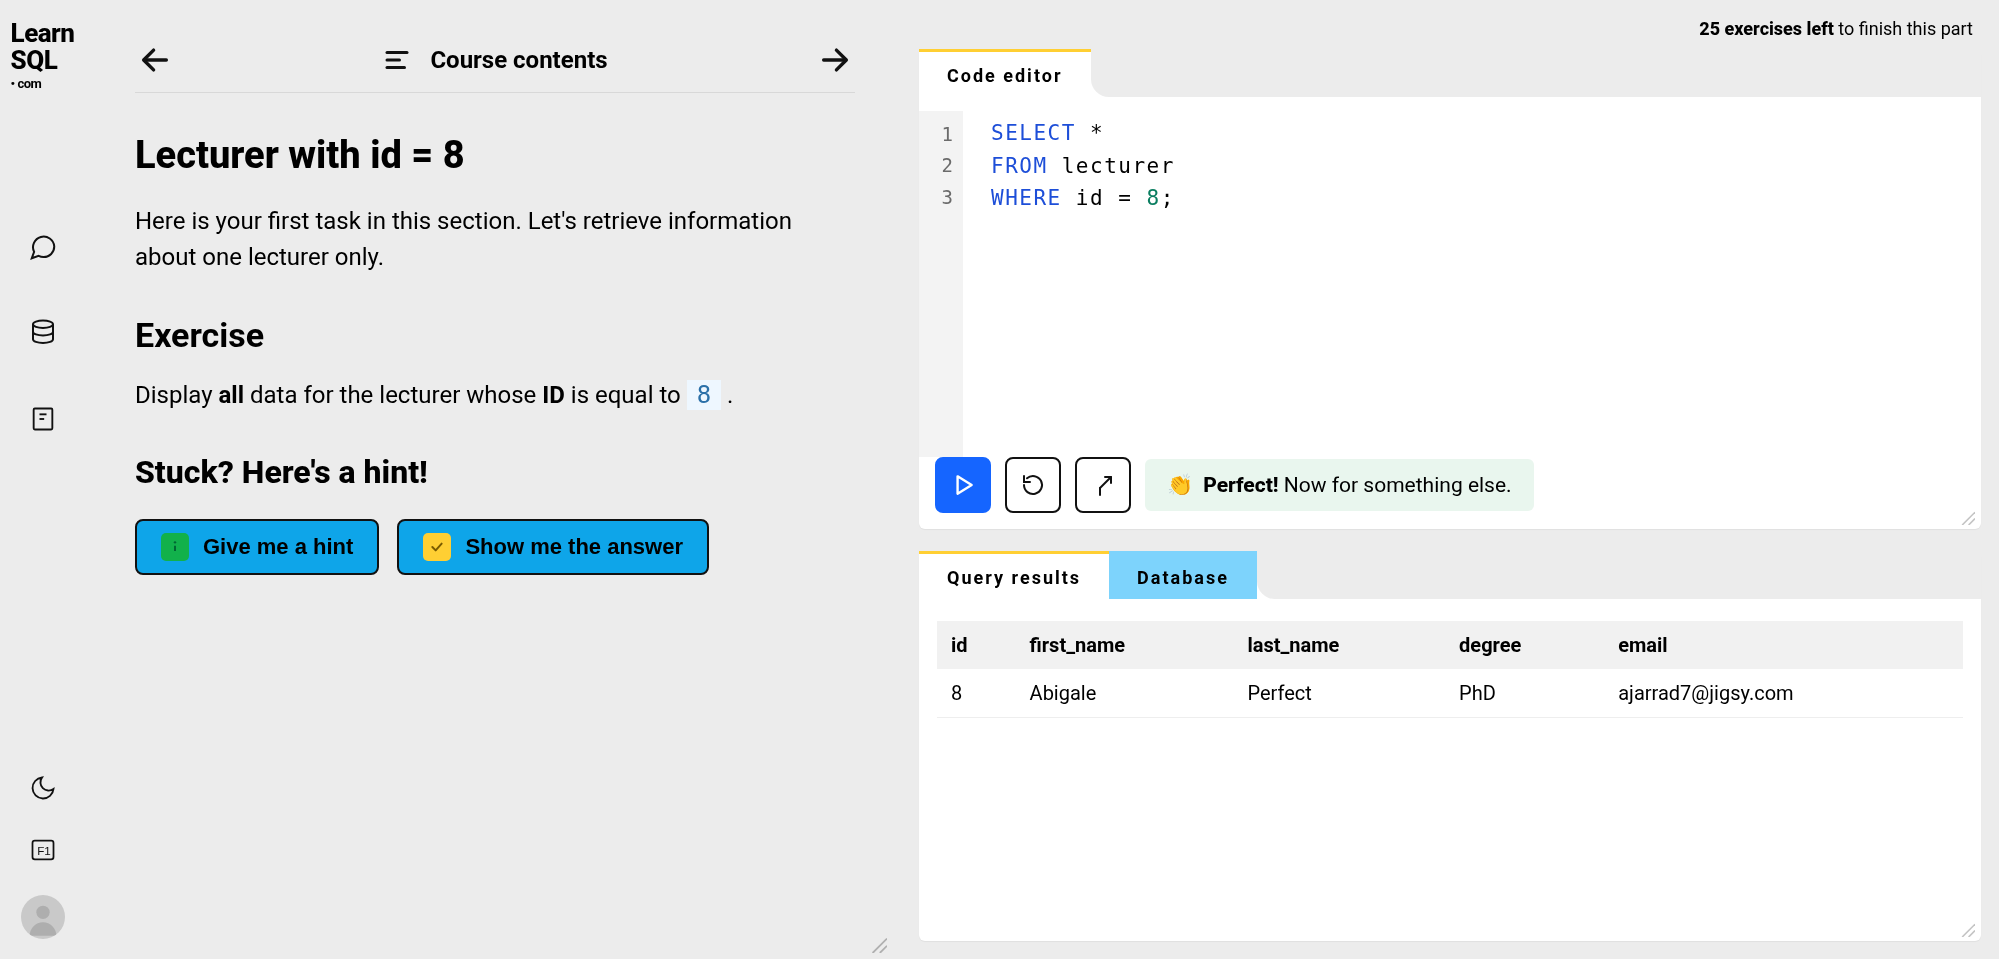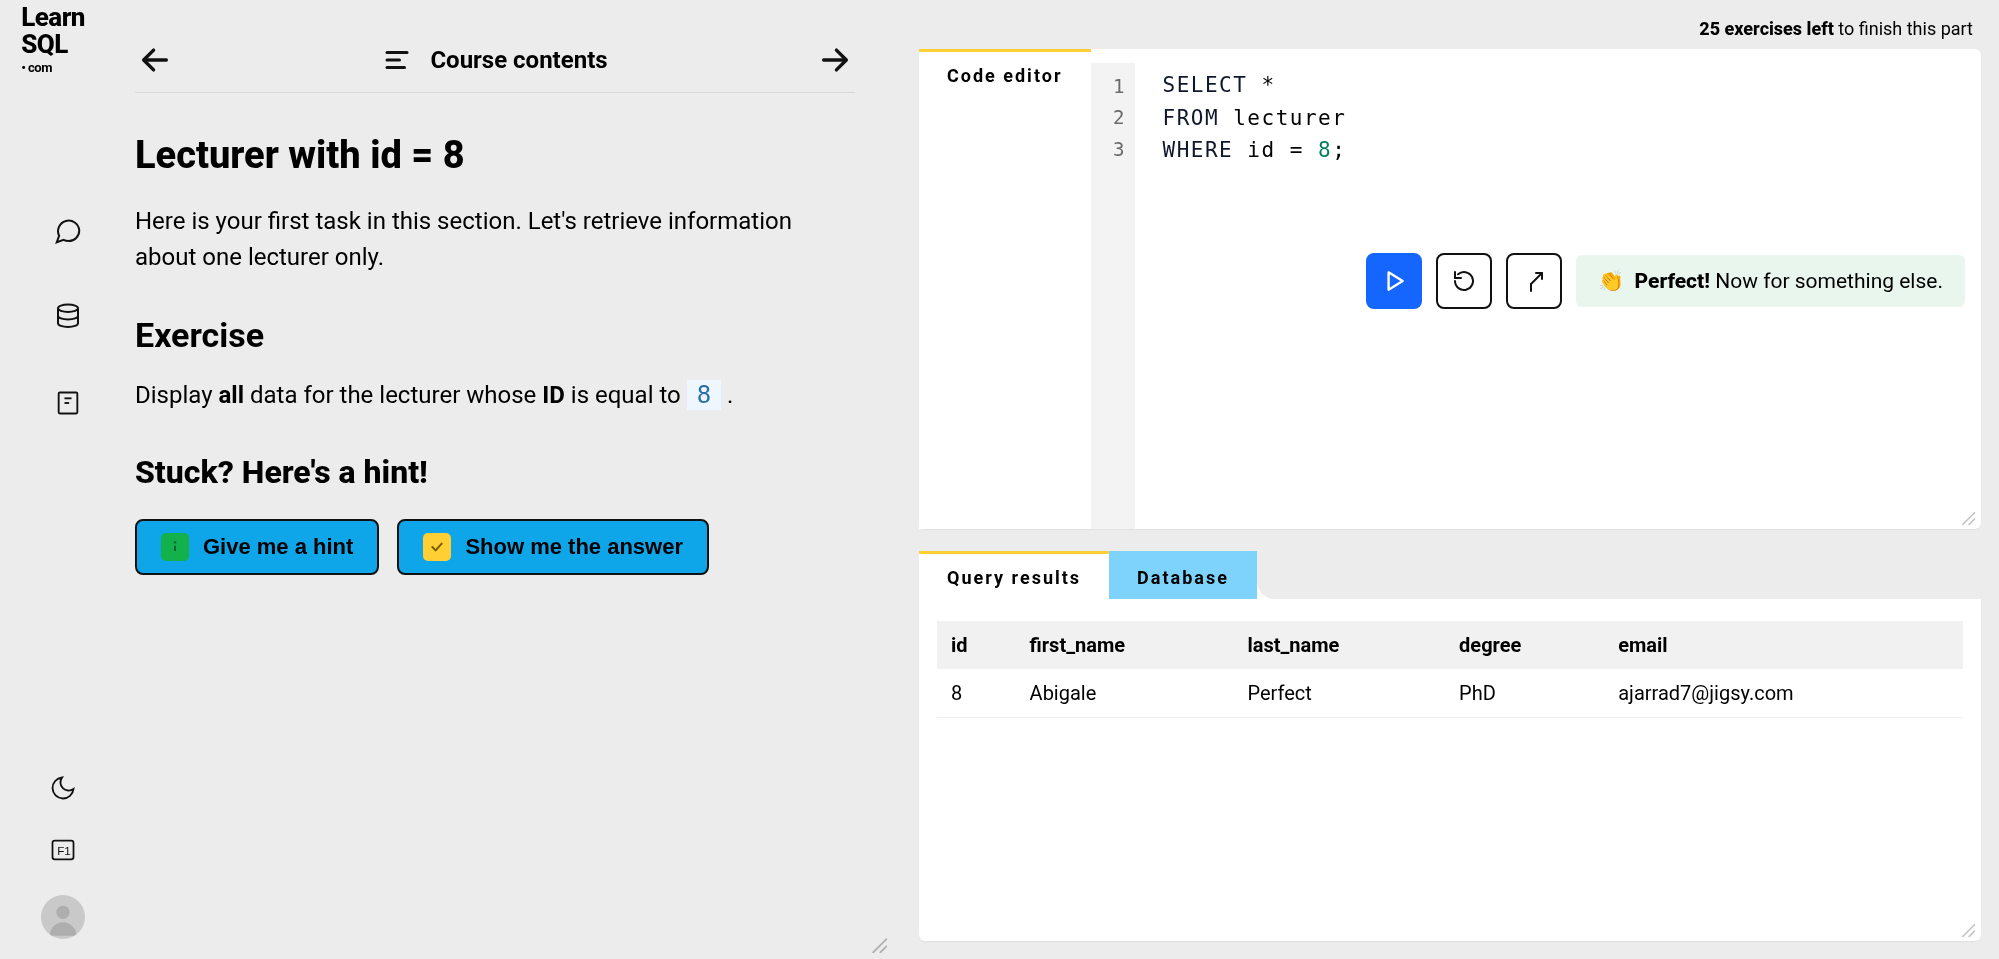--- a/index.html
+++ b/index.html
@@ -11,23 +11,24 @@
   overflow: hidden;
   transform-origin: top left;
 }
 .app { display: flex; height: 100%; }
 
 
 .rail {
   width: 85px;
   display: flex;
   flex-direction: column;
-  align-items: flex-end;
+  align-items: center;
   padding-top: 4px;
   position: relative;
+  margin-top: 16px;
 }
 .logo {
   font-weight: 800;
   font-size: 26px;
   line-height: 1.05;
   margin-bottom: 140px;
   letter-spacing: -0.5px;
 }
 .logo .dotcom { font-size: 13px; font-weight: 700; margin-top: 2px; }
 .rail-icon {
@@ -122,37 +123,37 @@
   position:relative;
 }
 .tab.active { border-top-color: #ffcf33; }
 .tab.inactive { color:#000; border-top:3px solid transparent; }
 .tab-spacer { 
   flex:1; background: #ececec; 
   border-bottom-left-radius: 18px;
 }
 
 
-.editor-panel { flex: 0 0 480px; margin-bottom: 22px; display:flex; flex-direction:row;}
+.editor-panel { flex: 0 0 480px; margin-bottom: 22px; display:flex; flex-direction:column;}
 .editor-body { display:flex; flex:1; padding-top: 14px;}
 .gutter {
   width: 44px; background:#f3f3f3;
   font-family: ui-monospace, Menlo, Consolas, monospace;
   font-size: 19px; color:#6b6b6b; text-align:right;
   padding: 8px 10px 8px 0;
   line-height: 1.65;
 }
 .code {
   font-family: ui-monospace, Menlo, Consolas, monospace;
   font-size: 21px; line-height:1.55;
   padding: 6px 0 0 28px;
   letter-spacing: 1.5px;
   white-space: pre;
 }
-.kw { color:#0f172a; }
+.kw { color:#1d4ed8; }
 .num { color:#0a7e60; }
 .editor-controls {
   display:flex; align-items:center; gap: 14px;
   padding: 0 16px 16px 16px;
 }
 .sq-btn {
   width: 56px; height: 56px; border-radius:8px;
   display:flex; align-items:center; justify-content:center;
   border:2px solid #111; background:#fff; cursor:pointer;
 }

